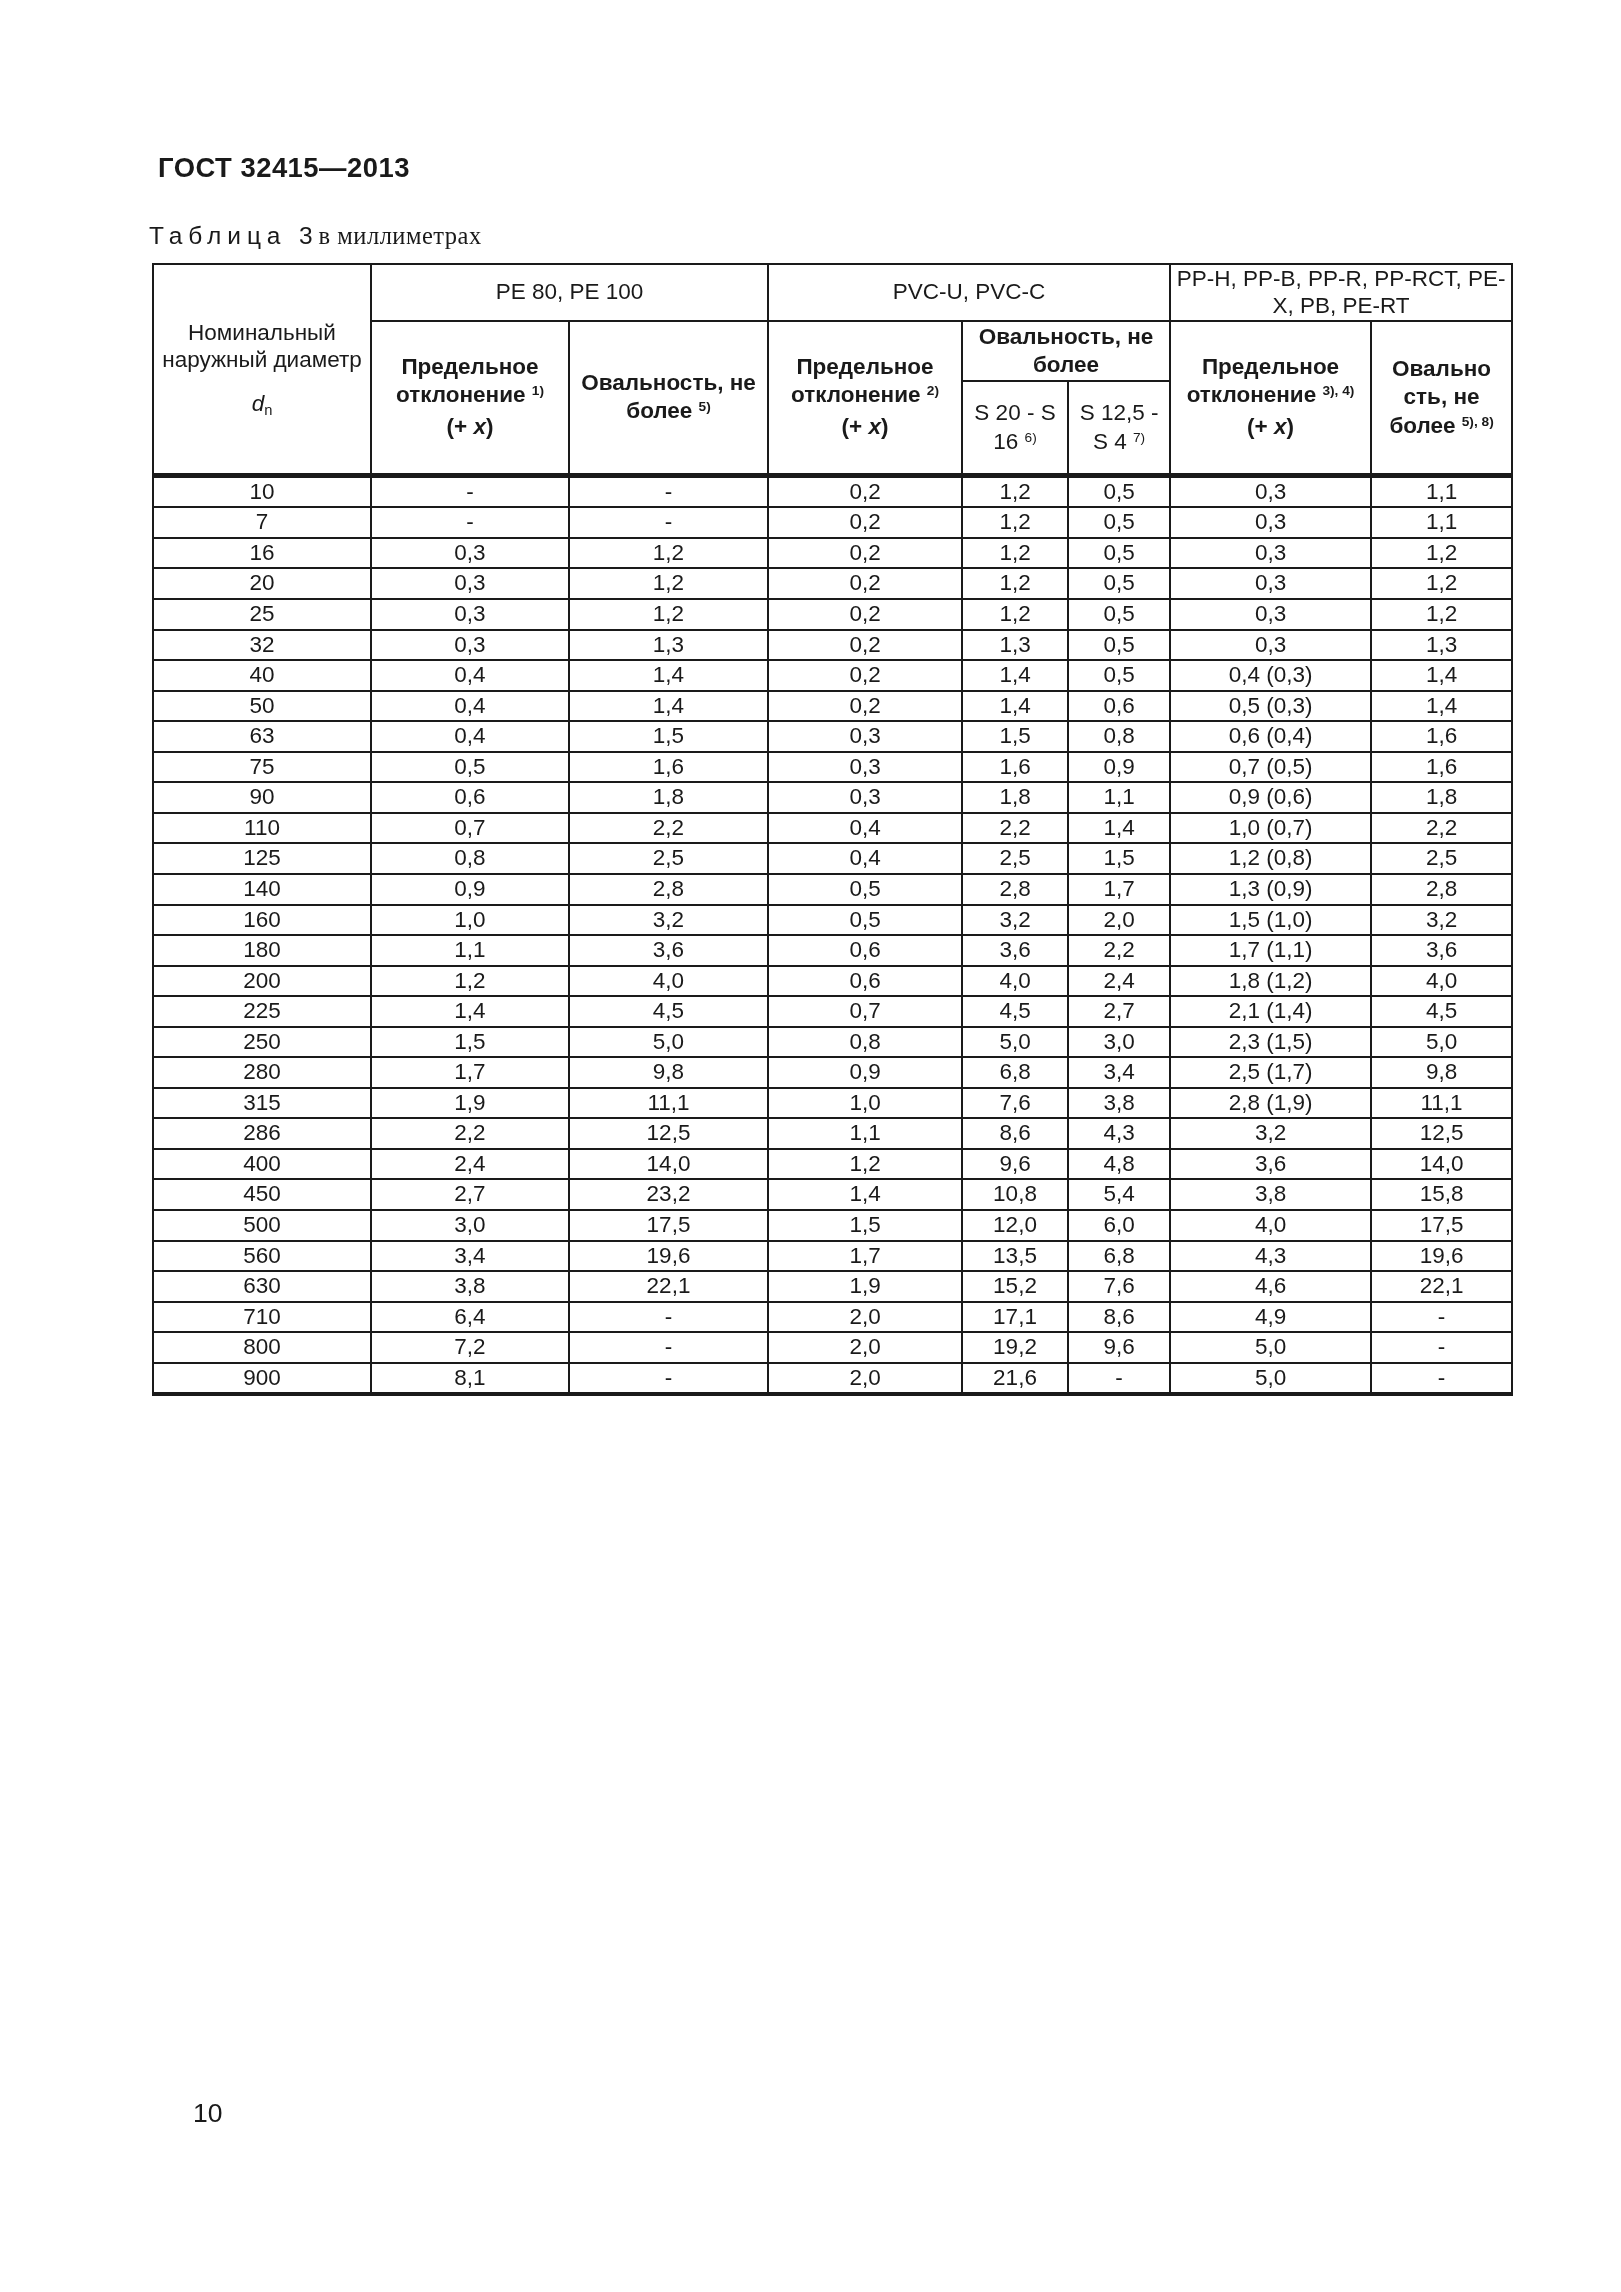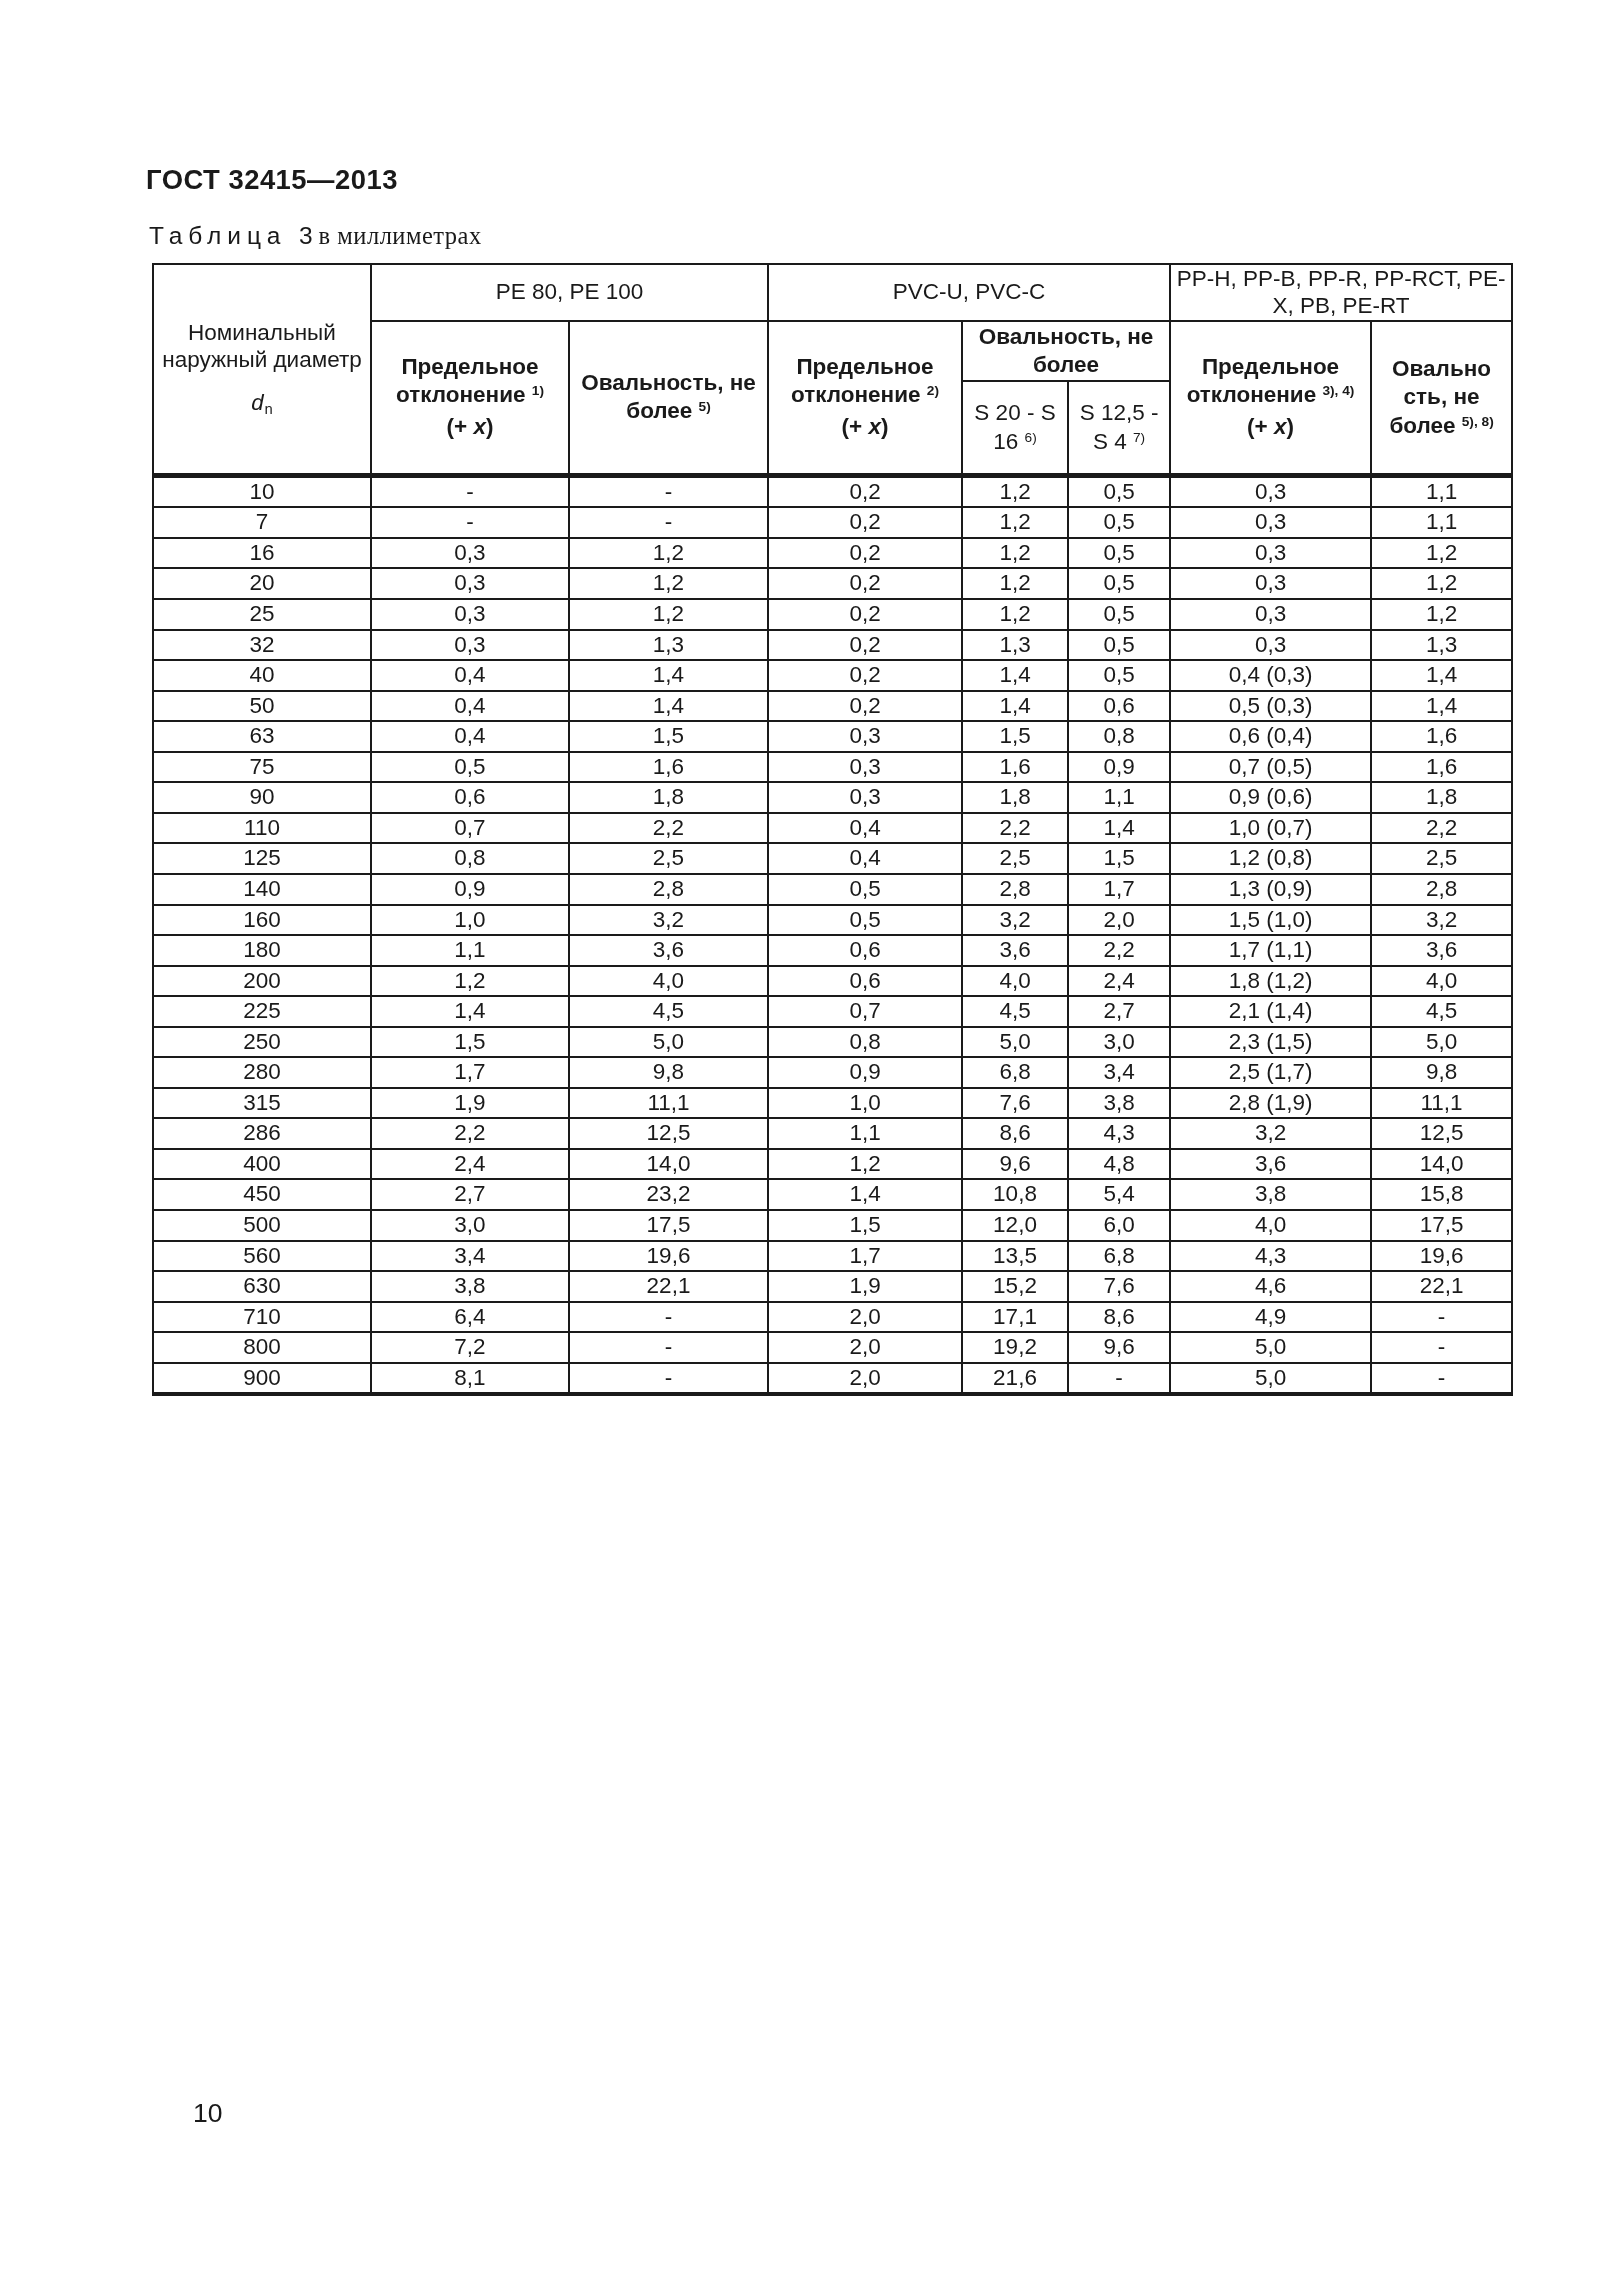--- a/index.html
+++ b/index.html
@@ -10,26 +10,25 @@
     width: 1621px;
     height: 2293px;
     background: var(--paper);
     color: var(--ink);
     font-family: "Liberation Sans", "DejaVu Sans", sans-serif;
     margin: 0 auto;
     overflow: hidden;
   }
   .doc-number {
     position: absolute;
-    left: 146px;
+    left: 158px;
     top: 152px;
     font-size: 27.4px;
     font-weight: bold;
     letter-spacing: 0.5px;
-    margin-top: 12px;
   }
   .caption-row {
     position: absolute;
     left: 149px;
     top: 222px;
     width: 1360px;
     display: flex;
     align-items: baseline;
     font-size: 24.5px;
   }
@@ -60,21 +59,21 @@
   thead tr.sub-row th { height: 57px; font-weight: bold; }
   thead tr.s-row th { height: 94px; }
   thead tr.s-row th, thead tr.sub-row th { line-height: 1.25; }
   thead th { border-bottom-width: 2.9px; }
   tbody tr:first-child td { border-top-width: 5.9px; }
   tbody td { height: 29px; padding: 0 2px; }
   tbody tr:last-child td { border-bottom-width: 4.9px; }
   sup { font-size: 13.7px; line-height: 0; vertical-align: 6.9px; }
   sub { font-size: 14.7px; line-height: 0; vertical-align: -3.9px; }
   .formula { margin-top: 3.9px; }
-  .sym { margin-top: 18px; font-family: Liberation Mono, monospace; }
+  .sym { margin-top: 18px; }
   .page-number {
     position: absolute;
     left: 193px;
     top: 2098px;
     font-size: 26.5px;
   }
 </style>
 </head>
 <body>
 

